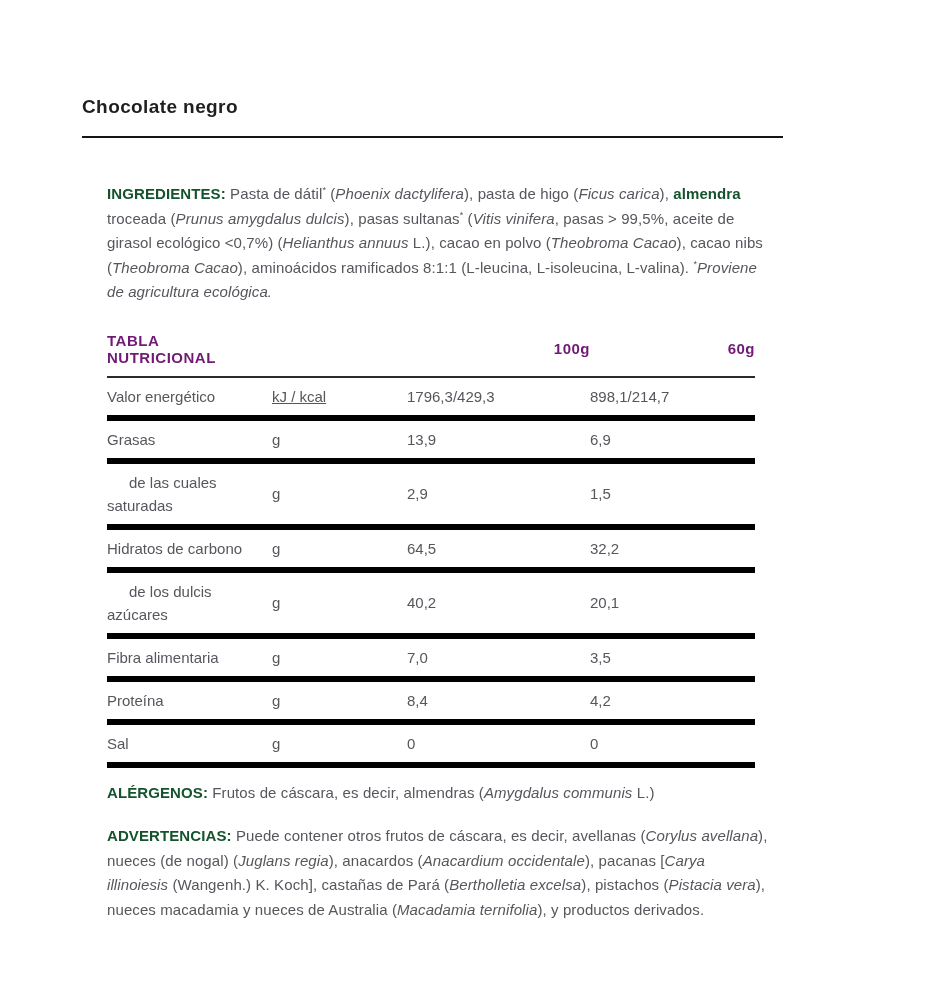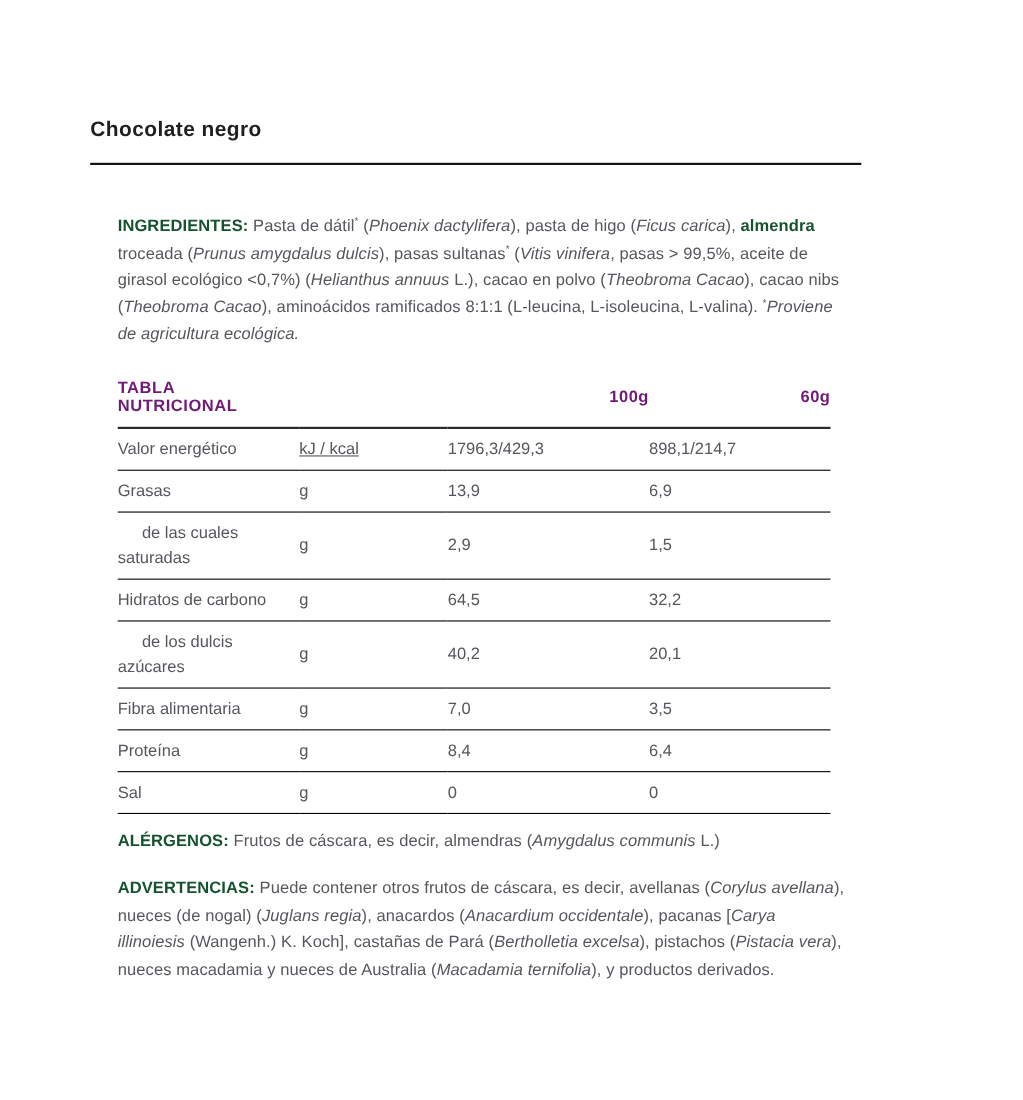--- a/index.html
+++ b/index.html
@@ -8,21 +8,20 @@
     padding: 0;
     background: #ffffff;
     width: 930px;
     height: 1000px;
     font-family: "Liberation Sans", sans-serif;
     -webkit-font-smoothing: antialiased;
   }
   .page {
     padding: 96px 0 0 82px;
     width: 930px;
-    margin-top: 12px;
   }
   h1.title {
     font-size: 19px;
     font-weight: 700;
     color: #1f1f1f;
     letter-spacing: 0.4px;
     margin: 0 0 18px 0;
   }
   .title-rule {
     width: 701px;
@@ -63,21 +62,21 @@
     text-align: left;
     padding: 6px 0 10px 0;
     border-bottom: 2px solid #2b2b2b;
   }
   table.nutrition th.num { text-align: right; }
   table.nutrition td {
     font-size: 15px;
     color: #55575c;
     line-height: 23px;
     padding: 7px 0;
-    border-bottom: 1px solid #000000;
+    border-bottom: 6px solid #000000;
     vertical-align: middle;
     text-align: left;
   }
   table.nutrition td.unit { text-align: left; text-decoration: underline; }
   table.nutrition td.num  { text-align: left; }
   table.nutrition td.indent { text-indent: 22px; }
   .allergens { margin-top: 13px; }
   .warnings  { margin-top: 19px; }
 </style>
 </head>
@@ -141,21 +140,21 @@
         <tr>
           <td>Fibra alimentaria</td>
           <td class="unit">g</td>
           <td class="num">7,0</td>
           <td class="num">3,5</td>
         </tr>
         <tr>
           <td>Proteína</td>
           <td class="unit">g</td>
           <td class="num">8,4</td>
-          <td class="num">6,4</td>
+          <td class="num">4,2</td>
         </tr>
         <tr>
           <td>Sal</td>
           <td class="unit">g</td>
           <td class="num">0</td>
           <td class="num">0</td>
         </tr>
       </tbody>
     </table>
 

